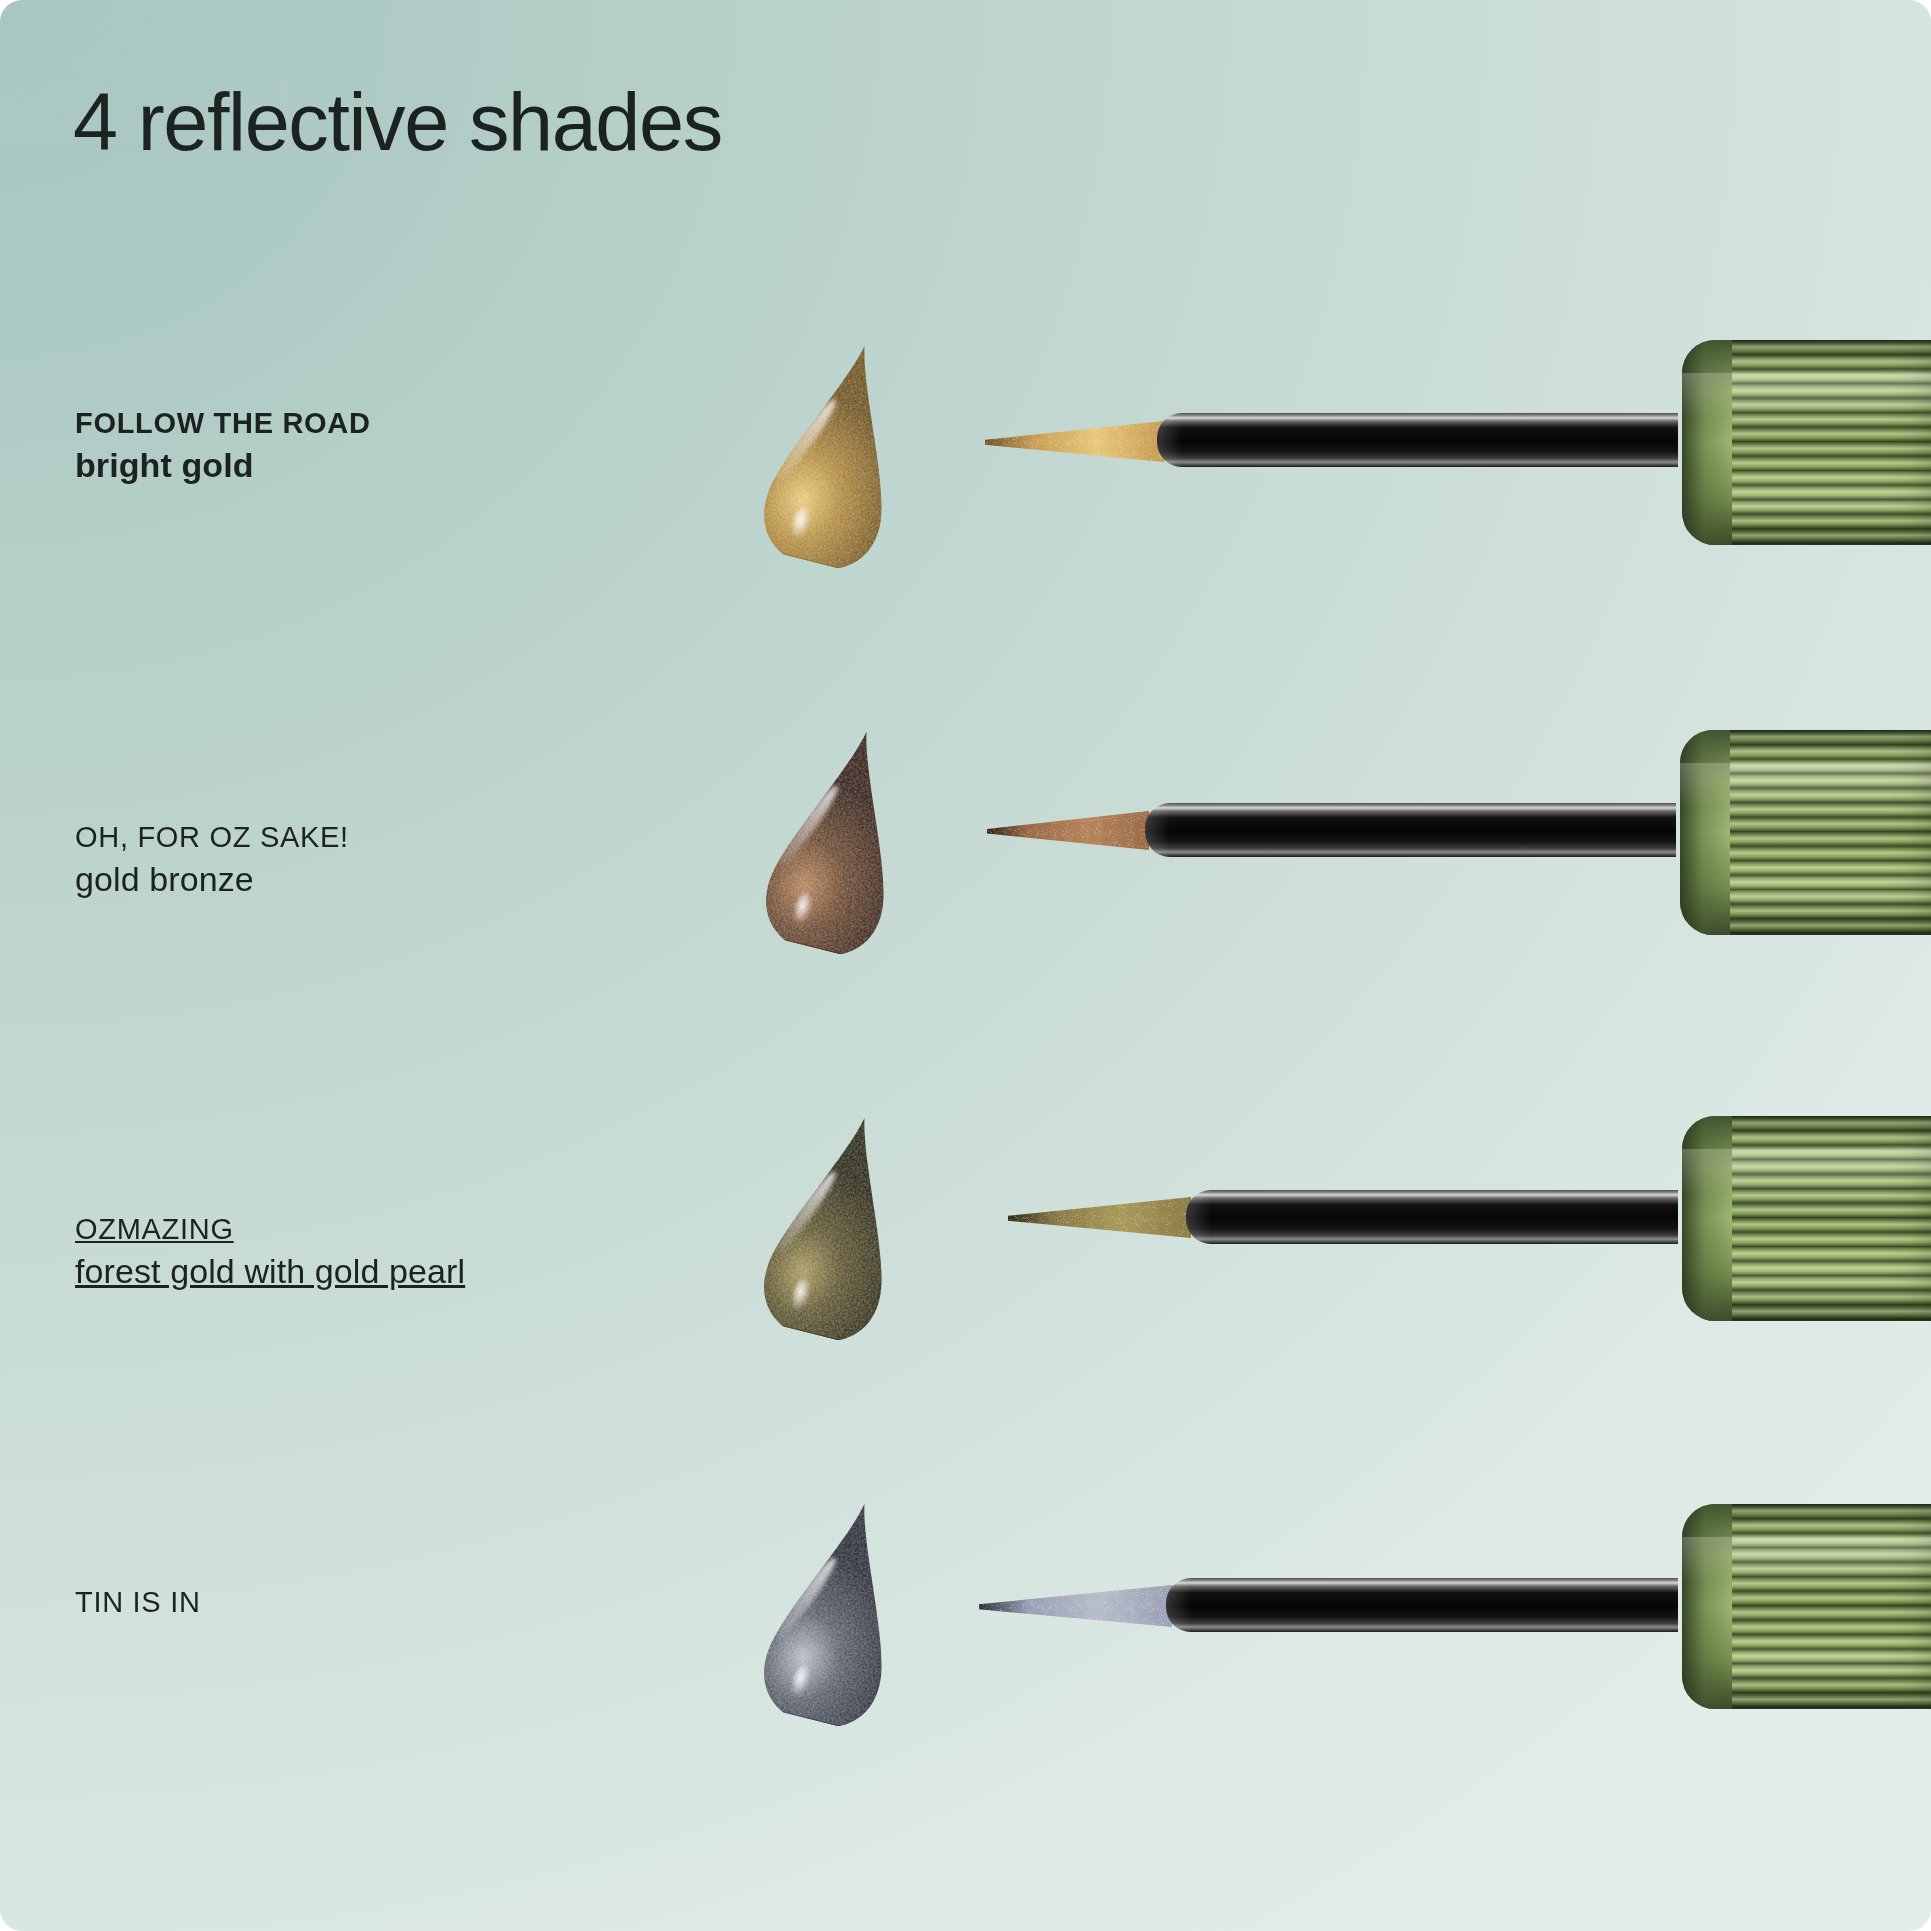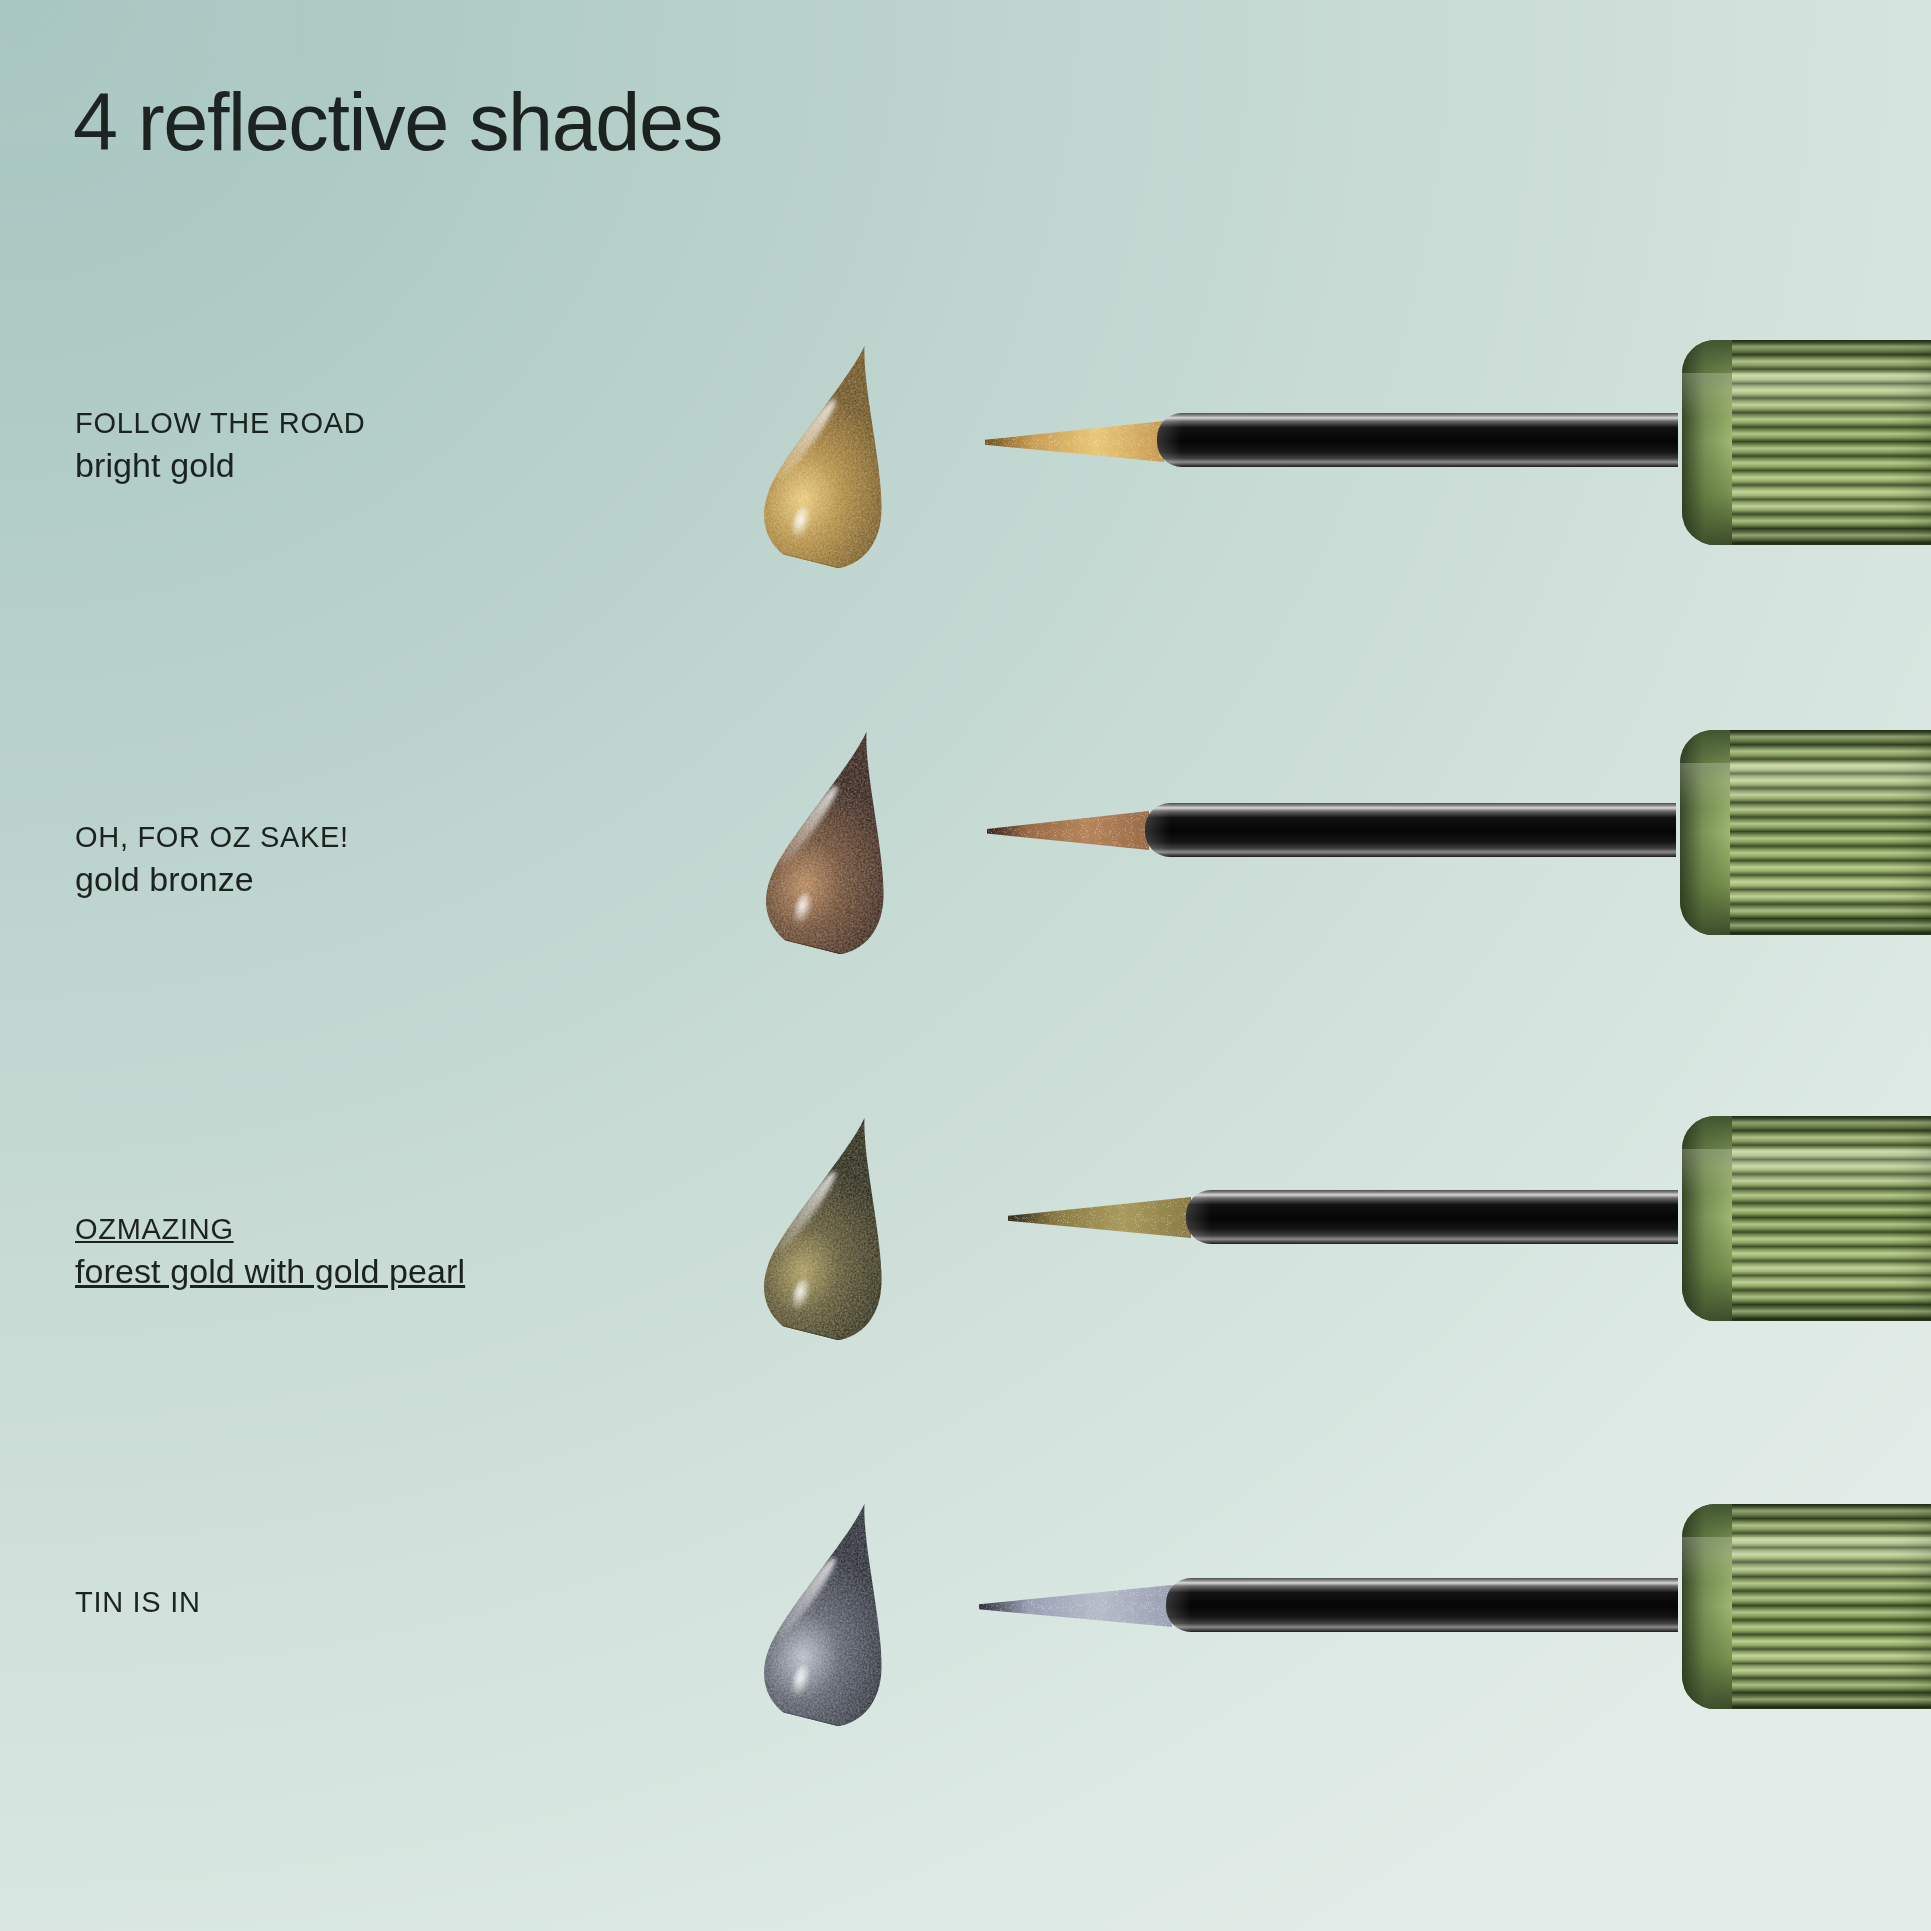--- a/index.html
+++ b/index.html
@@ -15,20 +15,21 @@
     width:1931px; height:1931px;
     background:
       radial-gradient(130% 120% at 0% 0%,
         #a5c4c0 0%,
         #b3cdc7 22%,
         #c2d7d1 45%,
         #d0e0da 68%,
         #dce9e4 88%,
         #e2ece8 100%);
     overflow:hidden;
+    border-radius:22px;
   }
 
   
   #grain {
     position:absolute; inset:0;
     opacity:.5;
     mix-blend-mode:overlay;
     pointer-events:none;
   }
 
@@ -170,21 +171,21 @@
 </style>
 </head>
 <body>
 
 <div id="stage">
 
   <div id="title">4 reflective shades</div>
 
   <div id="rows">
       <div class="row">
-        <div class="label" style="top: 404px;">
+        <div class="label" style="top: 404px; font-weight: bold;">
           <div class="name">FOLLOW THE ROAD</div>
           <div class="desc">bright gold</div>
         </div>
         <div class="swatch" style="left: 772px; top: 340px; transform: rotate(14deg);">
           <div class="drop">
             <div class="base" style="background: radial-gradient(70% 48% at 34% 74%, rgb(232, 200, 120) 0%, rgb(176, 138, 62) 42%, rgb(109, 82, 32) 100%), linear-gradient(118deg, rgb(232, 200, 120) 0%, rgb(176, 138, 62) 38%, rgb(109, 82, 32) 92%);"></div>
             <svg class="shimmer" viewBox="0 0 132 232" preserveAspectRatio="none">
               <filter id="sp0">
                 <feTurbulence type="fractalNoise" baseFrequency="0.62" numOctaves="3" seed="3"></feTurbulence>
                 <feColorMatrix type="matrix" values="0 0 0 0 1  0 0 0 0 1  0 0 0 0 1  1.4 0 0 0 -0.42"></feColorMatrix>

